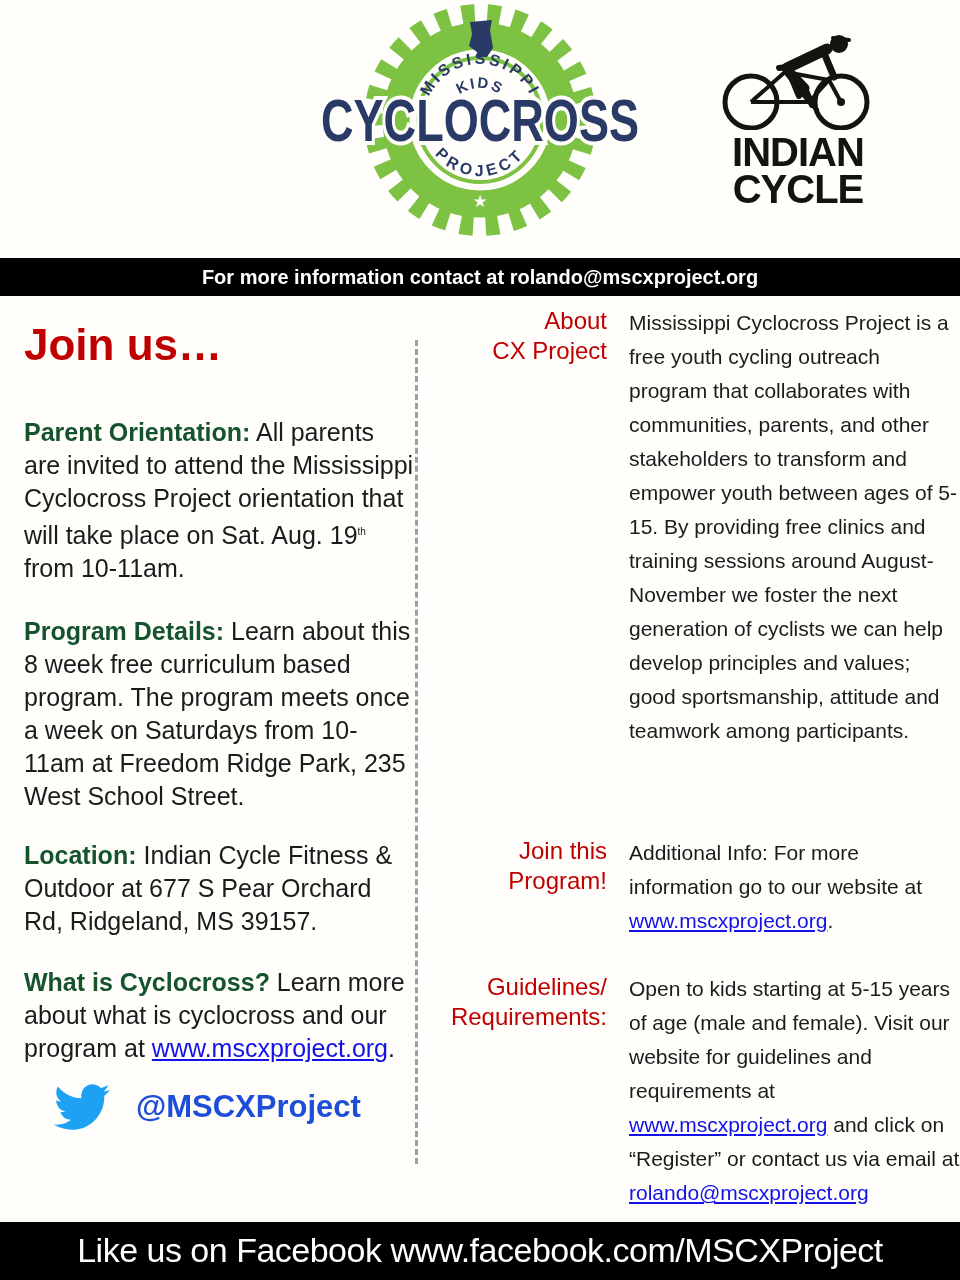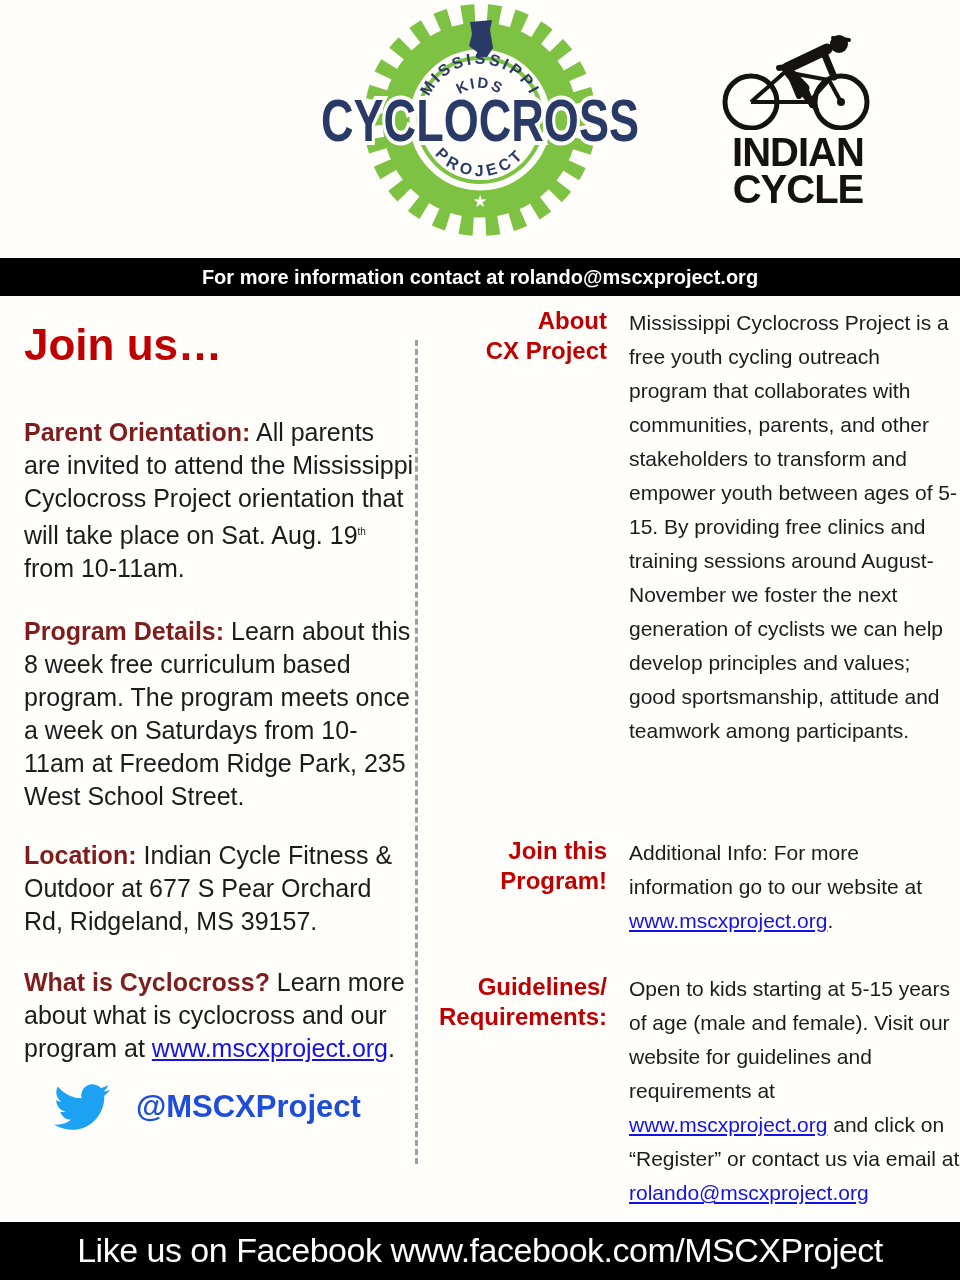--- a/index.html
+++ b/index.html
@@ -25,30 +25,30 @@
   .contact-bar { top:258px; height:38px; line-height:38px; font-size:20px; font-weight:bold; }
   .footer-bar { top:1222px; height:58px; line-height:56px; font-size:34px; letter-spacing:-0.5px; }
 
   
   .divider { position:absolute; left:415px; top:340px; height:824px; width:0; border-left:3px dashed #95a0ab; }
 
   .left-col { position:absolute; left:24px; top:296px; width:390px; }
   .join-title { color:#c00000; font-size:44px; font-weight:bold; margin:24px 0 0 0; letter-spacing:0; }
   .para { font-size:25px; line-height:33px; margin:0; }
   .p1 { margin-top:46px; } .p2 { margin-top:30px; } .p3 { margin-top:26px; } .p4 { margin-top:28px; }
-  .s-label { color:#7f1d1d; font-weight:bold;text-align:center; }
+  .s-label { color:#14532d; font-weight:bold;text-align:center; }
   .link { color:#1212e8; text-decoration:underline; cursor:pointer; }
   sup { font-size:10px; }
 
   .twitter-row { display:flex; align-items:center; margin-top:14px; margin-left:24px; }
   .tw-handle { font-size:31px; font-weight:bold; margin-left:20px; color:#1d4ed8; }
 
   .rc-row { position:absolute; display:flex; align-items:flex-start; left:422px; }
   .row-about { top:306px; } .row-join { top:836px; } .row-guidelines { top:972px; }
-  .rc-label { flex:none; width:185px; text-align:right; color:#c00000; font-weight:bold;
+  .rc-label { flex:none; width:185px; text-align:right; color:#c00000; font-weight:normal;
               font-size:24px; line-height:30px; white-space:pre-line; }
   .rc-body { width:332px; margin-left:22px; font-size:21px; line-height:34px; }
 </style>
 </head>
 <body>
 
 <div class="page">
 
 
   <svg class="cx-logo" viewBox="0 0 320 250">

